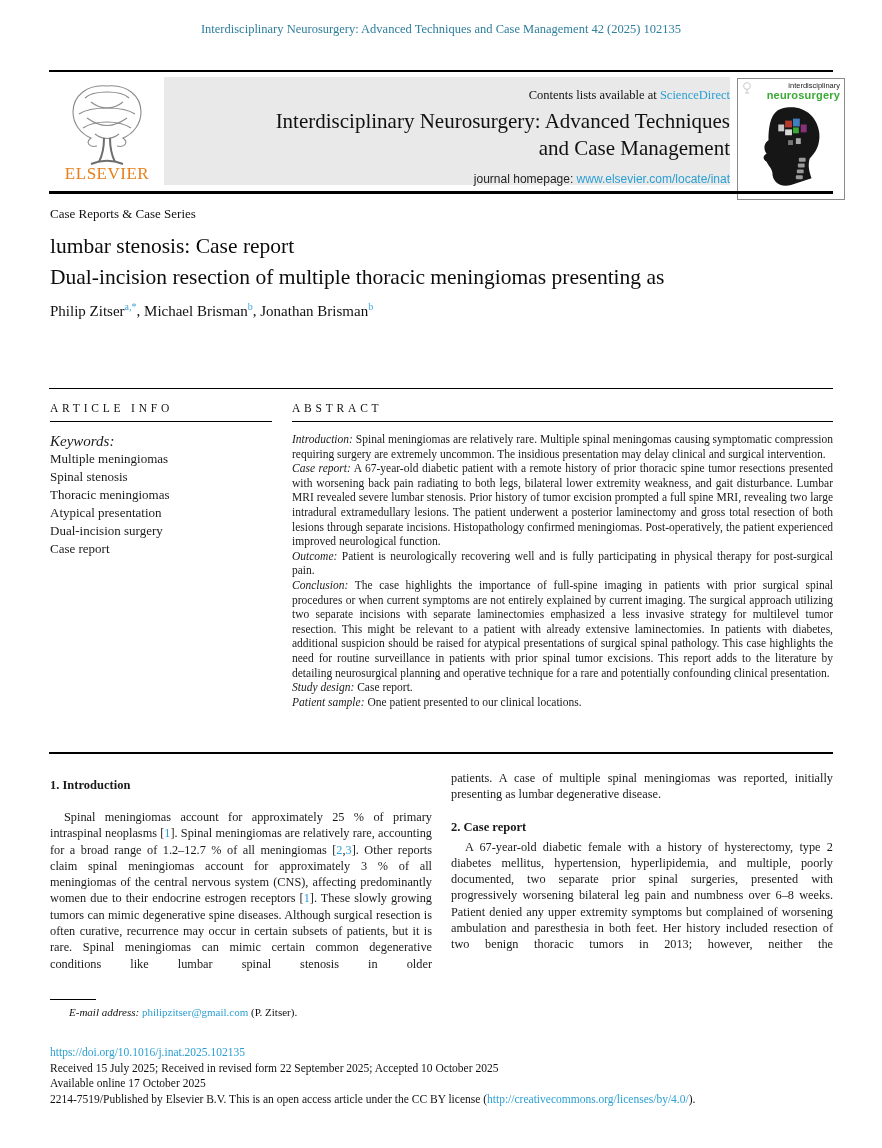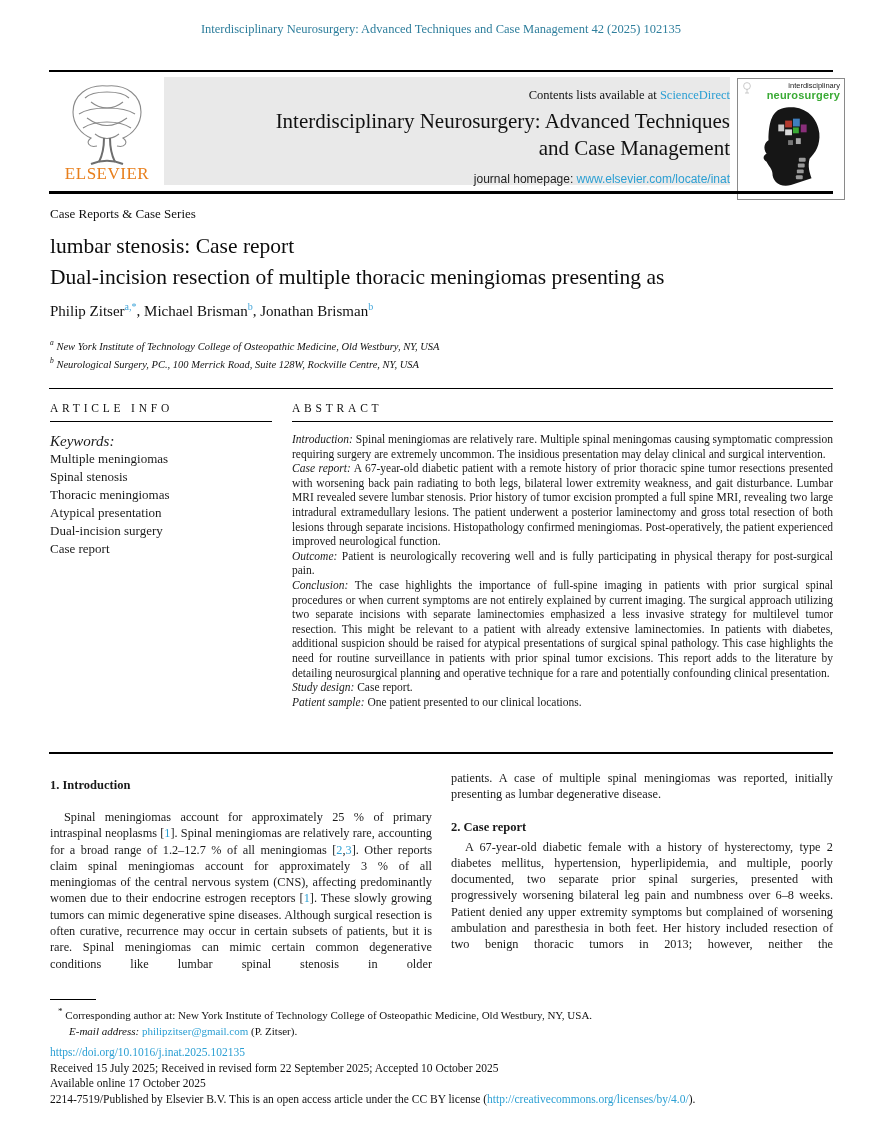--- a/index.html
+++ b/index.html
@@ -123,24 +123,20 @@
 
   <div class="article-title">
     <div>lumbar stenosis: Case report</div>
     <div>Dual-incision resection of multiple thoracic meningiomas presenting as</div>
   </div>
 
   <div class="authors">
     <span>Philip Zitser</span><sup>a,*</sup><span>, </span><span>Michael Brisman</span><sup>b</sup><span>, </span><span>Jonathan Brisman</span><sup>b</sup>
   </div>
 
-  <div class="affiliations">
-    <div><sup>a</sup><span> New York Institute of Technology College of Osteopathic Medicine, Old Westbury, NY, USA</span></div>
-    <div><sup>b</sup><span> Neurological Surgery, PC., 100 Merrick Road, Suite 128W, Rockville Centre, NY, USA</span></div>
-  </div>
 
   <div class="rule-mid"></div>
 
   <div class="info-col">
     <div class="col-heading">ARTICLE INFO</div>
     <div class="kw-label">Keywords:</div>
     <div class="kw">Multiple meningiomas</div>
     <div class="kw">Spinal stenosis</div>
     <div class="kw">Thoracic meningiomas</div>
     <div class="kw">Atypical presentation</div>
@@ -168,21 +164,20 @@
   </div>
 
   <div class="body-right">
     <p class="body-p">patients. A case of multiple spinal meningiomas was reported, initially presenting as lumbar degenerative disease.</p>
     <h2 class="sec-heading-2">2. Case report</h2>
     <p class="body-p indent fill-last">A 67-year-old diabetic female with a history of hysterectomy, type 2 diabetes mellitus, hypertension, hyperlipidemia, and multiple, poorly documented, two separate prior spinal surgeries, presented with progressively worsening bilateral leg pain and numbness over 6–8 weeks. Patient denied any upper extremity symptoms but complained of worsening ambulation and paresthesia in both feet. Her history included resection of two benign thoracic tumors in 2013; however, neither the</p>
   </div>
 
   <div class="footnote-rule"></div>
   <div class="footnotes">
-    <div class="fn-line1"><sup>*</sup><span> Corresponding author at: New York Institute of Technology College of Osteopathic Medicine, Old Westbury, NY, USA.</span></div>
     <div class="fn-line2"><span class="it">E-mail address:</span><span class="link"> philipzitser@gmail.com</span><span> (P. Zitser).</span></div>
   </div>
 
   <div class="footer">
     <div class="link">https://doi.org/10.1016/j.inat.2025.102135</div>
     <div>Received 15 July 2025; Received in revised form 22 September 2025; Accepted 10 October 2025</div>
     <div>Available online 17 October 2025</div>
     <div><span>2214-7519/Published by Elsevier B.V. This is an open access article under the CC BY license (</span><span class="link">http://creativecommons.org/licenses/by/4.0/</span><span>).</span></div>
   </div>
 

